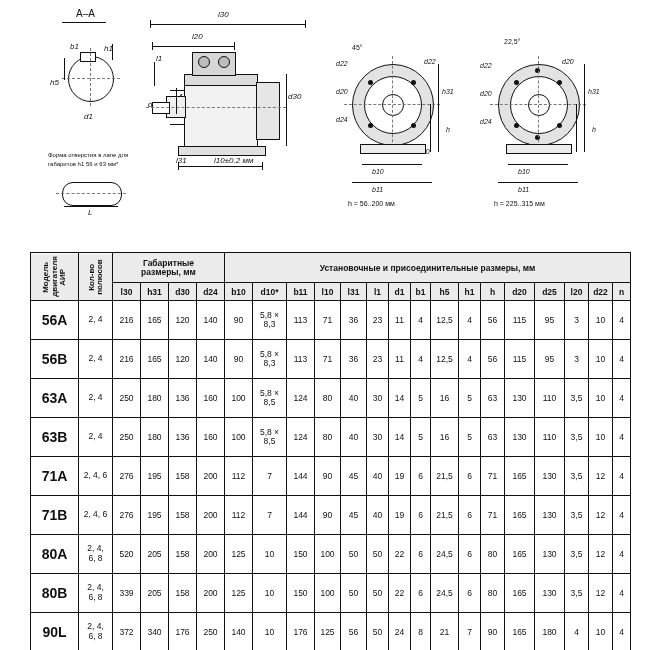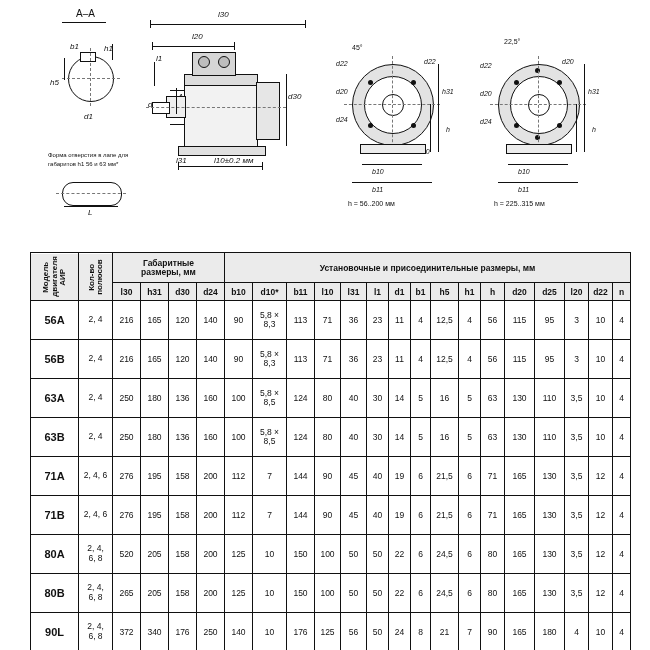--- a/index.html
+++ b/index.html
@@ -46,21 +46,21 @@
   thead th{background:#ebebeb;font-weight:bold;}
   .vert{
     writing-mode:vertical-rl;
     transform:rotate(180deg);
     white-space:pre-line;
     line-height:1.05;
     font-size:8px;
     padding:3px 0;
   }
   tbody td{height:38px;}
-  td.model{font-weight:bold;font-size:11px;}
+  td.model{font-weight:bold;font-size:14px;}
   td.poles{font-size:8.5px;white-space:pre-line;line-height:1.1;}
   .wrap2{white-space:pre-line;line-height:1.05;}
 </style>
 </head>
 <body>
 
 <div class="page">
 
   <div class="drawings">
 
@@ -413,21 +413,21 @@
             <td>165</td>
             <td>130</td>
             <td>3,5</td>
             <td>12</td>
             <td>4</td>
           </tr>
           <tr>
             <td class="model">80В</td>
             <td class="poles">2, 4,
 6, 8</td>
-            <td>265</td>
+            <td>339</td>
             <td>205</td>
             <td>158</td>
             <td>200</td>
             <td>125</td>
             <td>10</td>
             <td>150</td>
             <td>100</td>
             <td>50</td>
             <td>50</td>
             <td>22</td>

